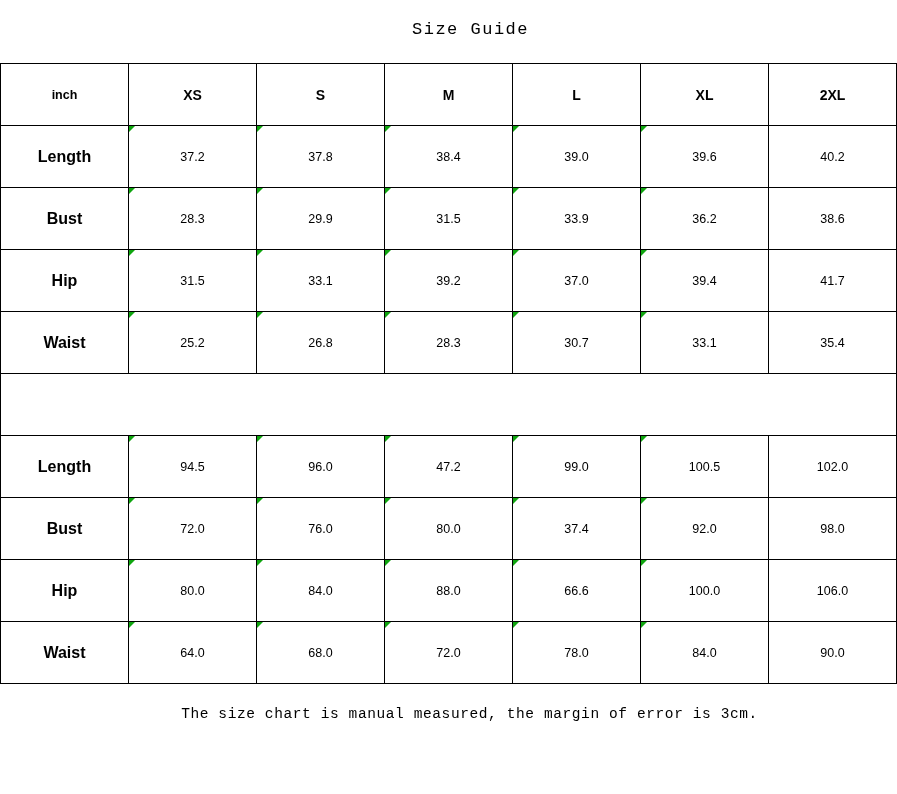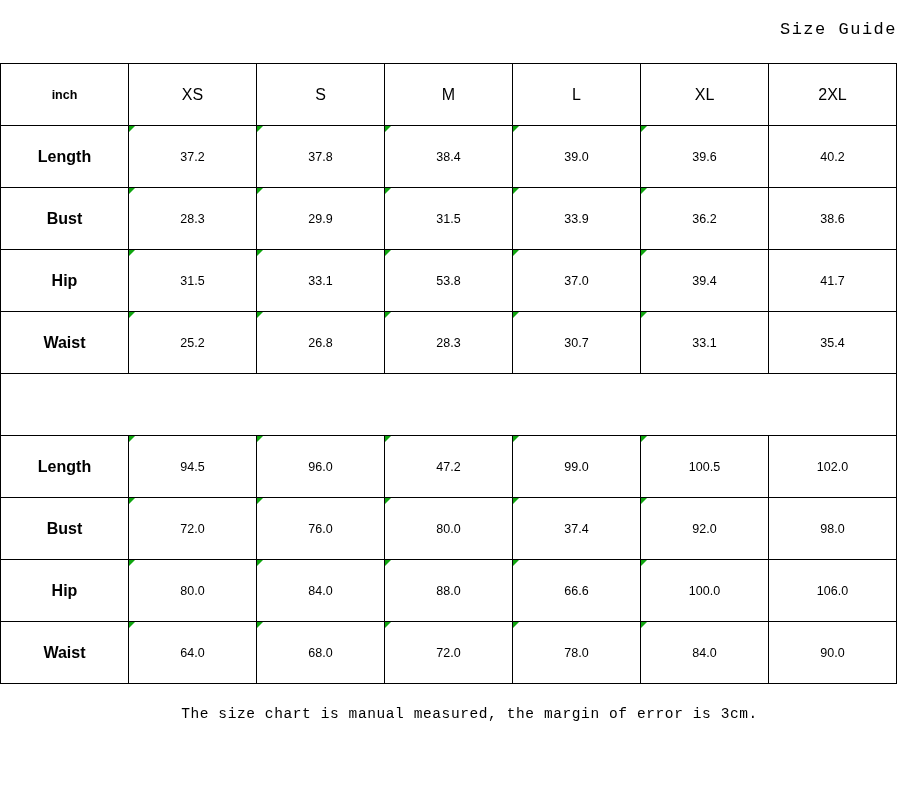--- a/index.html
+++ b/index.html
@@ -16,21 +16,21 @@
   }
   .page {
     position: relative;
     width: 897px;
     height: 794px;
     box-sizing: border-box;
     display: flex;
     flex-direction: column;
   }
   .title {
-    text-align: right;
+    text-align: center;
     font-family: "Liberation Mono", monospace;
     font-size: 17px;
     letter-spacing: 1.5px;
     color: #000;
     padding: 20px 0 18px 0;
     height: 25px;
     box-sizing: content-box;
     margin-left: 44px;
   }
   table.size-table {
@@ -46,22 +46,22 @@
     font-size: 12.5px;
     height: 61px;
     padding: 0;
     position: relative;
   }
   table.size-table td.rowhead {
     font-weight: bold;
     font-size: 16px;
   }
   table.size-table td.colhead {
-    font-weight: normal;
-    font-size: 16px;
+    font-weight: bold;
+    font-size: 14px;
   }
   table.size-table td.corner {
     font-weight: bold;
     font-size: 12.5px;
   }
   
   td.marked::before {
     content: "";
     position: absolute;
     left: 0px;
@@ -122,21 +122,21 @@
           <td class="marked">29.9</td>
           <td class="marked">31.5</td>
           <td class="marked">33.9</td>
           <td class="marked">36.2</td>
           <td>38.6</td>
         </tr>
         <tr>
           <td class="rowhead">Hip</td>
           <td class="marked">31.5</td>
           <td class="marked">33.1</td>
-          <td class="marked">53.8</td>
+          <td class="marked">39.2</td>
           <td class="marked">37.0</td>
           <td class="marked">39.4</td>
           <td>41.7</td>
         </tr>
         <tr>
           <td class="rowhead">Waist</td>
           <td class="marked">25.2</td>
           <td class="marked">26.8</td>
           <td class="marked">28.3</td>
           <td class="marked">30.7</td>

